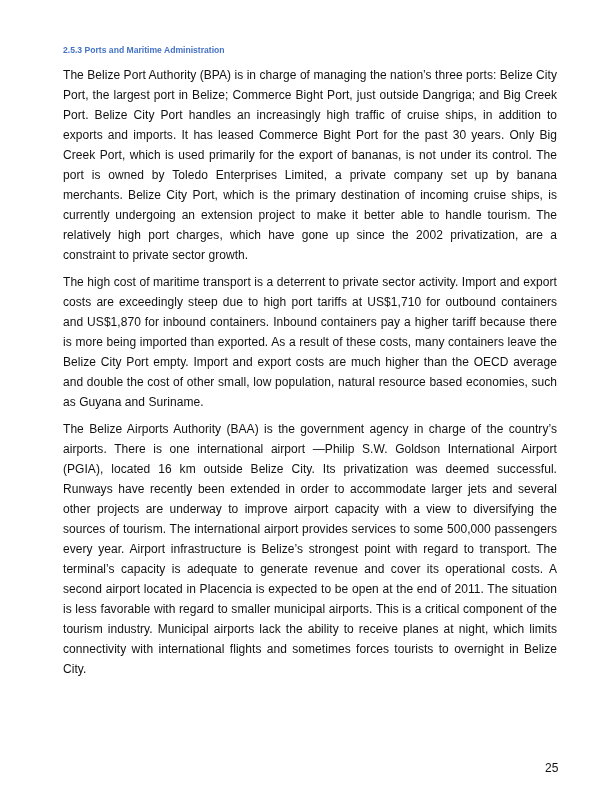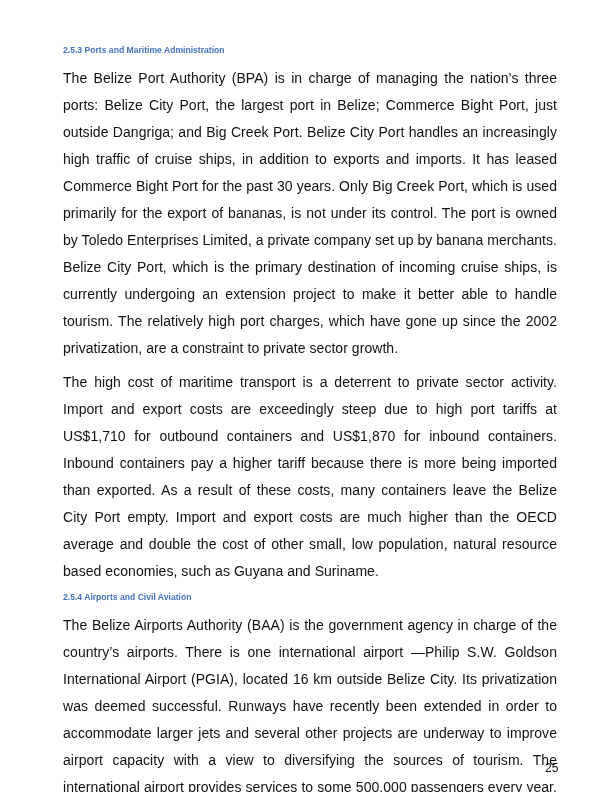--- a/index.html
+++ b/index.html
@@ -15,22 +15,22 @@
   }
   .heading {
     font-family: "Liberation Sans", sans-serif;
     font-weight: bold;
     font-size: 8.6px;
     color: #4472c4;
     margin: 0 0 9px 0;
     line-height: 12px;
   }
   .para {
-    font-size: 14px;
-    line-height: 27px;
+    font-size: 12px;
+    line-height: 20px;
     text-align: justify;
     margin: 7px 0 6px 0;
     letter-spacing: 0.05px;
   }
   .h2 { margin-top: 4px; }
   .page-number {
     position: absolute; left: 545px; top: 761px;
     font-size: 12px; color: #111111;
     font-family: "Liberation Sans", sans-serif;
   }
@@ -39,18 +39,17 @@
 <body>
 
 <div class="page">
   <div class="content">
     <div class="section">
       <h2 class="heading">2.5.3 Ports and Maritime Administration</h2>
       <p class="para">The Belize Port Authority (BPA) is in charge of managing the nation’s three ports: Belize City Port, the largest port in Belize; Commerce Bight Port, just outside Dangriga; and Big Creek Port. Belize City Port handles an increasingly high traffic of cruise ships, in addition to exports and imports. It has leased Commerce Bight Port for the past 30 years. Only Big Creek Port, which is used primarily for the export of bananas, is not under its control. The port is owned by Toledo Enterprises Limited, a private company set up by banana merchants. Belize City Port, which is the primary destination of incoming cruise ships, is currently undergoing an extension project to make it better able to handle tourism. The relatively high port charges, which have gone up since the 2002 privatization, are a constraint to private sector growth.</p>
       <p class="para">The high cost of maritime transport is a deterrent to private sector activity. Import and export costs are exceedingly steep due to high port tariffs at US$1,710 for outbound containers and US$1,870 for inbound containers. Inbound containers pay a higher tariff because there is more being  imported than exported. As a result of these costs, many containers leave the Belize City Port empty. Import and export costs are much higher than the OECD average and double the cost of other small, low population, natural resource based economies, such as Guyana and Suriname.</p>
     </div>
     <div class="section">
-      <h2 class="heading h2">2.5.4 Airports and Civil Aviation</h2>
       <p class="para">The Belize Airports Authority (BAA) is the government agency in charge of the country’s airports. There is one international airport —Philip S.W. Goldson International Airport (PGIA), located 16 km outside Belize City. Its privatization was deemed successful. Runways have recently been extended in order to accommodate larger jets and several other projects are underway to improve airport capacity with a view to diversifying the sources of tourism. The international airport provides services to some 500,000 passengers every year. Airport infrastructure is Belize’s strongest point with regard to transport. The terminal’s capacity is adequate to generate revenue and cover its operational costs. A second airport located in Placencia is expected to be open at the end of 2011. The situation is less favorable with regard to smaller municipal airports. This is a critical component of the tourism industry. Municipal airports lack the ability to receive planes at night, which limits connectivity with international flights and sometimes forces tourists to overnight in Belize City.</p>
     </div>
   </div>
   <div class="page-number">25</div>
 </div>
 
 </body></html>

